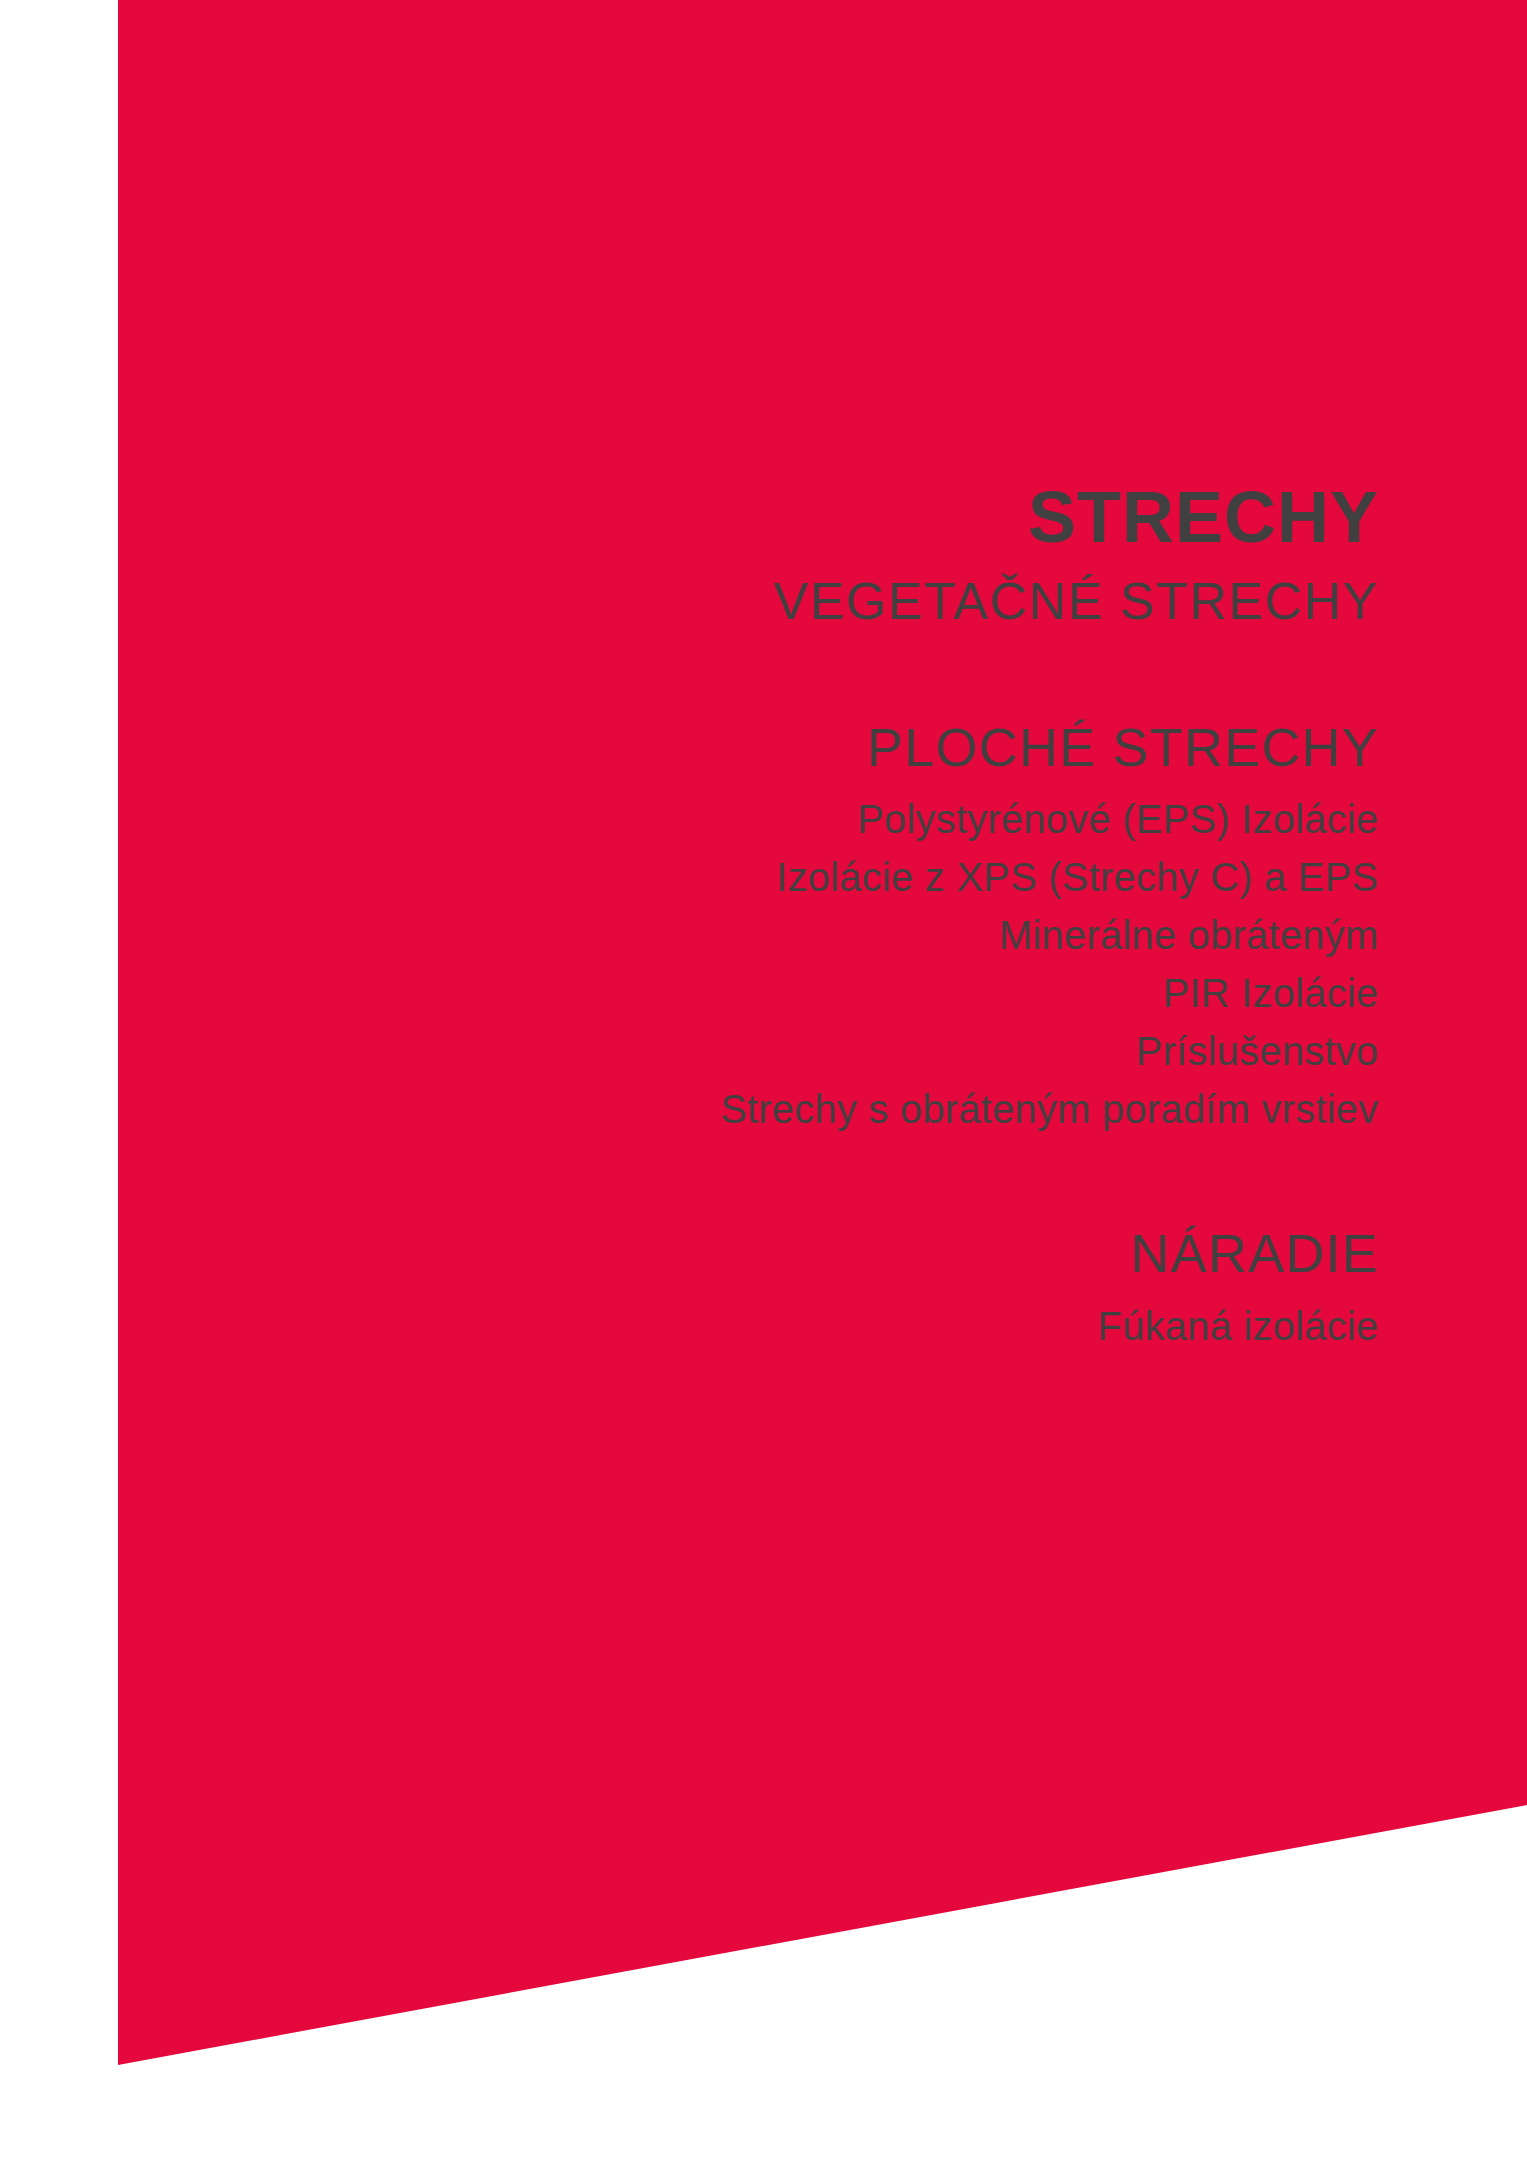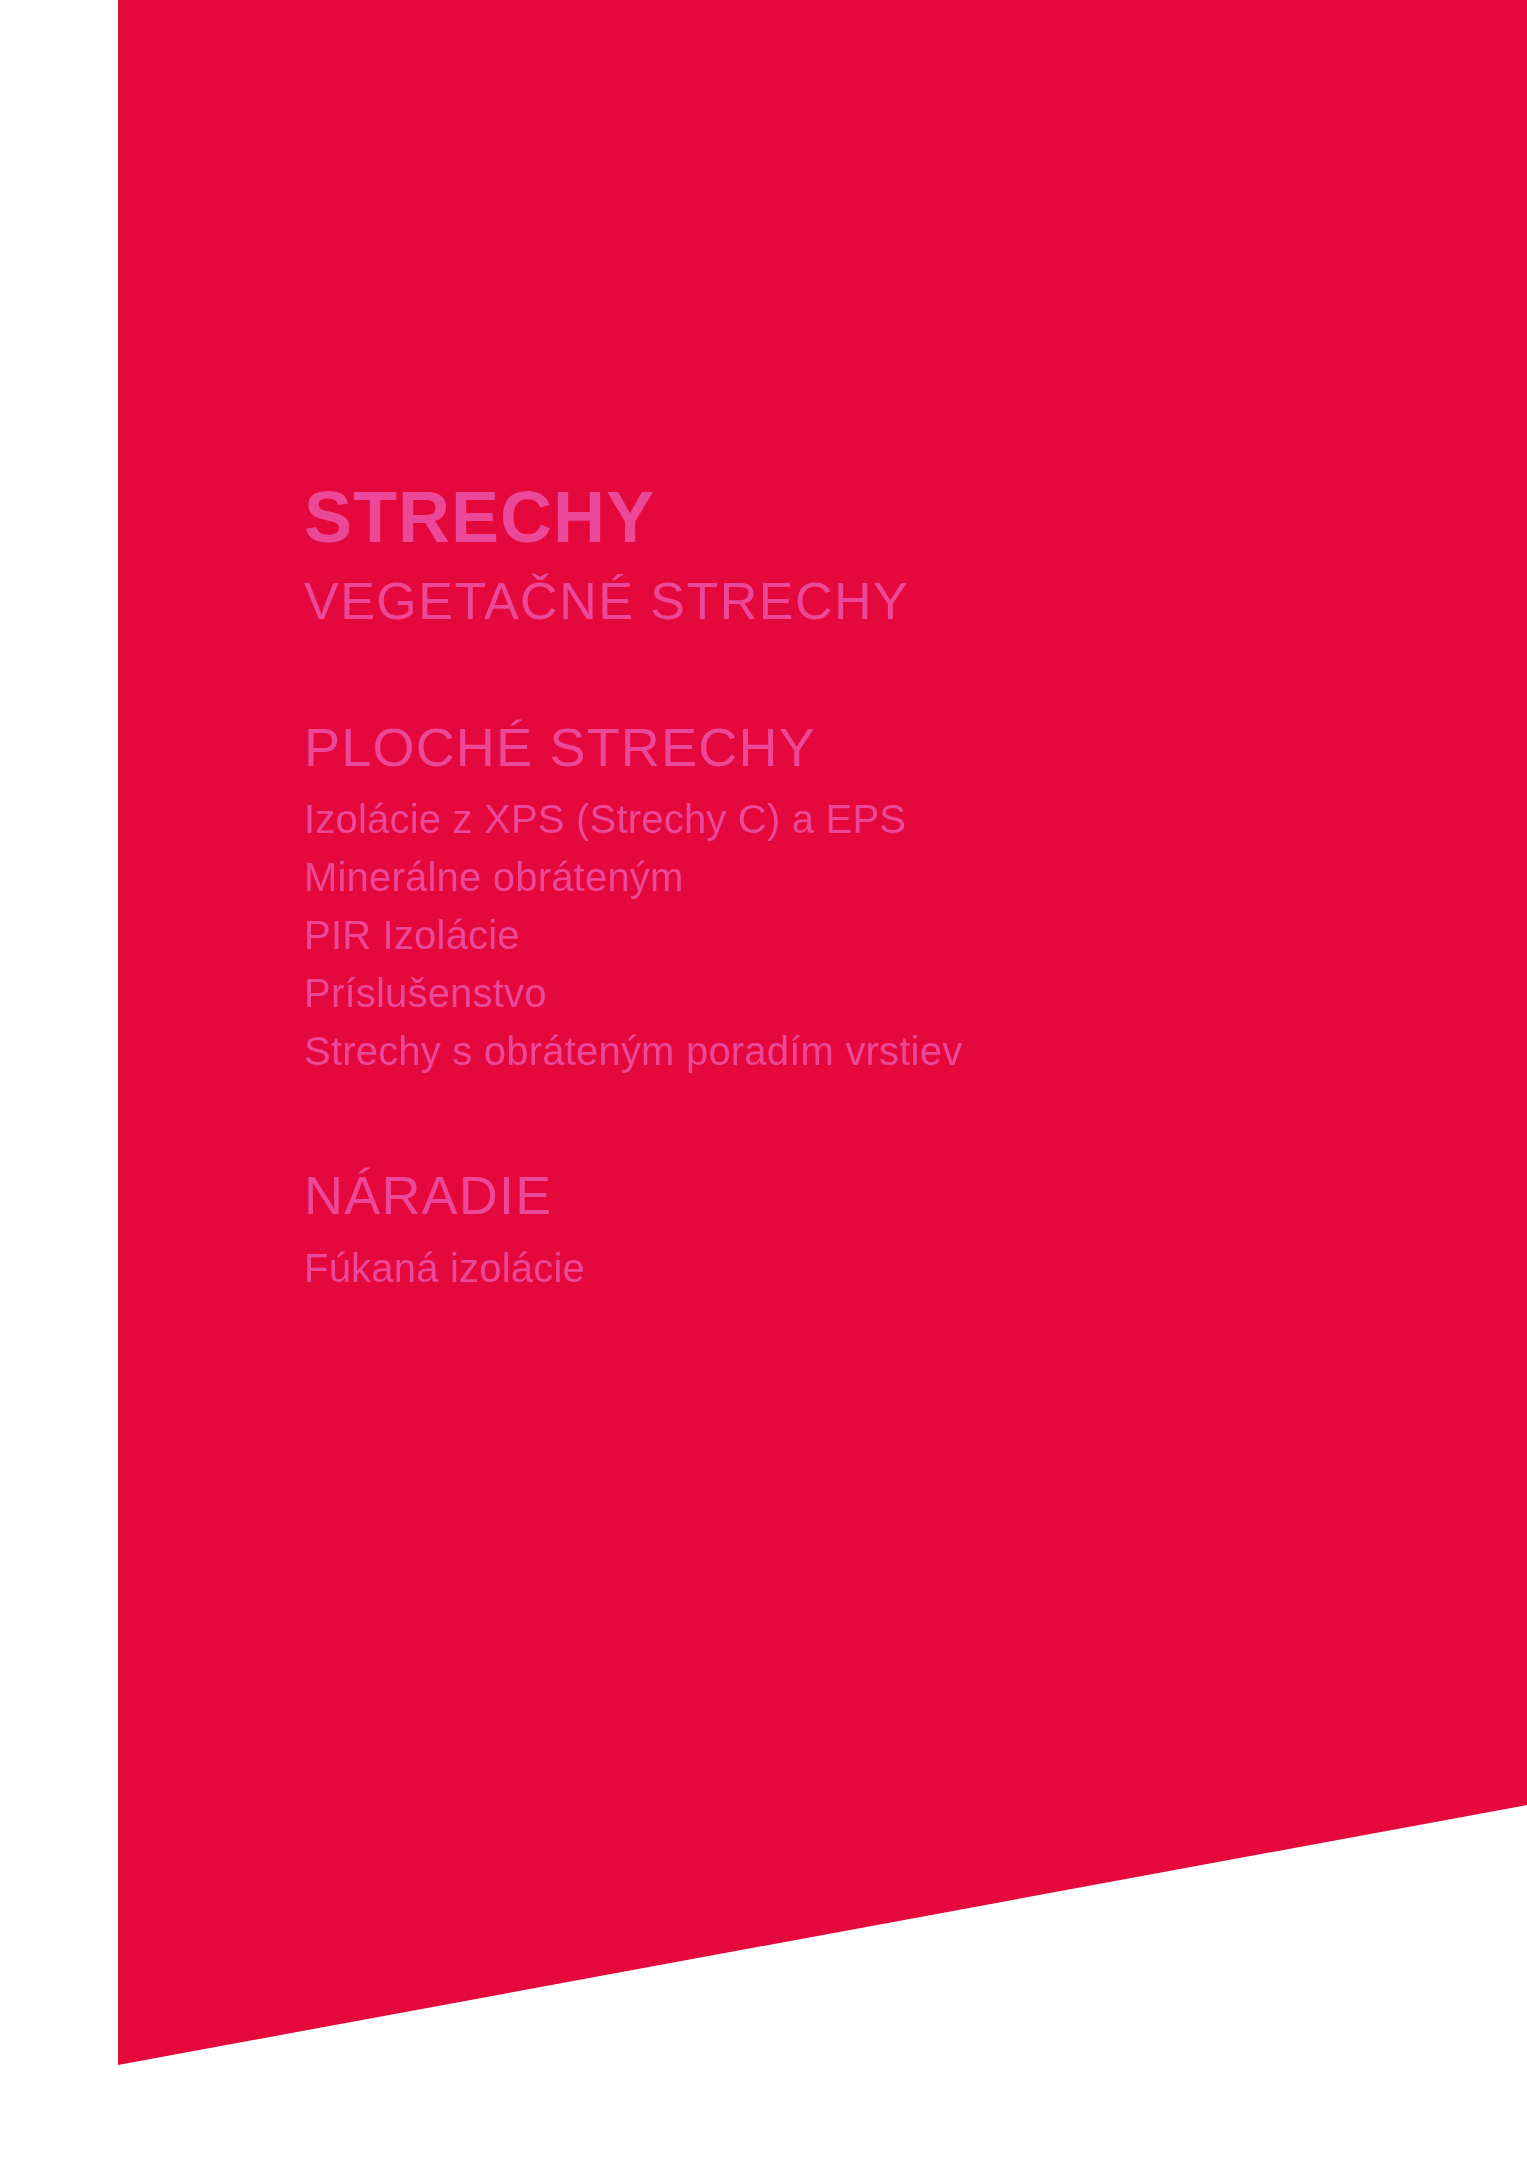--- a/index.html
+++ b/index.html
@@ -27,24 +27,25 @@
     clip-path: polygon(
       118px 0px,
       1527px 0px,
       1527px 1805px,
       118px 2065px
     );
   }
 
   #content {
     position: absolute;
-    left: 304px;
+    left: 279px;
     top: 480px;
     width: 1100px;
-    color: #ec4899;
+    color: #404040;
+    text-align: right;
   }
 
   #title {
     font-size: 72px;
     font-weight: 700;
     letter-spacing: 1px;
     line-height: 1.05;
     margin: 0 0 14px 0;
   }
 
@@ -81,20 +82,21 @@
 
 <div id="red-panel"></div>
 
 <div id="content">
 
   <h1 id="title">STRECHY</h1>
   <p id="subtitle">VEGETAČNÉ STRECHY</p>
 
   <div class="group">
     <p class="group-heading">PLOCHÉ STRECHY</p>
+    <p class="group-item">Polystyrénové (EPS) Izolácie</p>
     <p class="group-item">Izolácie z XPS (Strechy C) a EPS</p>
     <p class="group-item">Minerálne obráteným</p>
     <p class="group-item">PIR Izolácie</p>
     <p class="group-item">Príslušenstvo</p>
     <p class="group-item">Strechy s obráteným poradím vrstiev</p>
   </div>
 
   <div class="group">
     <p class="group-heading">NÁRADIE</p>
     <p class="group-item">Fúkaná izolácie</p>

